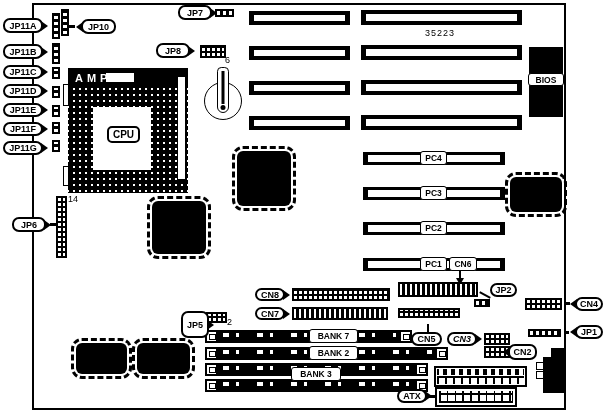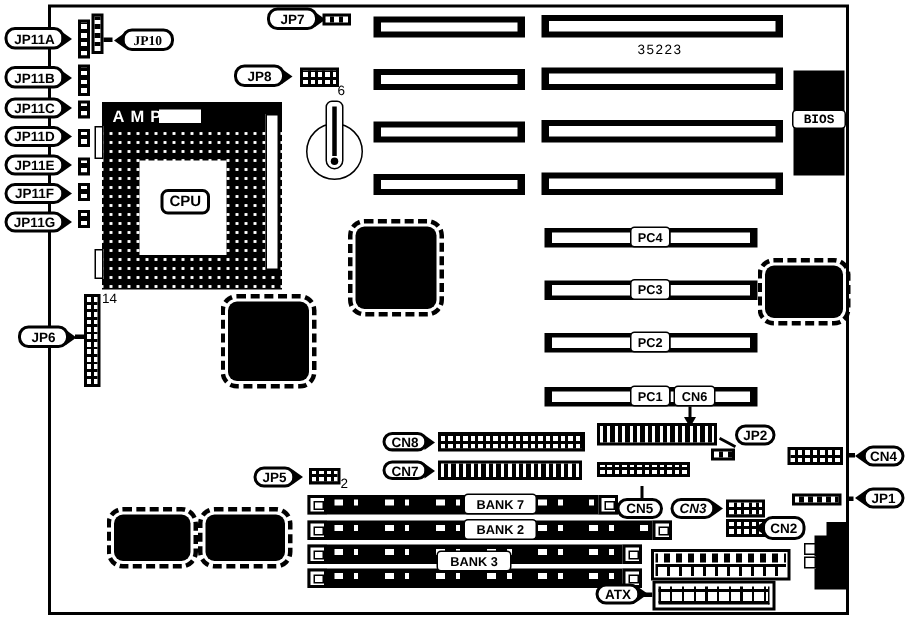--- a/index.html
+++ b/index.html
@@ -115,21 +115,21 @@
   <div class="isaseg" style="left:249px;top:46px;width:101px;height:14px;"></div>
   <div class="isaseg" style="left:361px;top:45px;width:161px;height:15px;"></div>
   <div class="isaseg" style="left:249px;top:81px;width:101px;height:14px;"></div>
   <div class="isaseg" style="left:361px;top:80px;width:161px;height:15px;"></div>
   <div class="isaseg" style="left:249px;top:116px;width:101px;height:14px;"></div>
   <div class="isaseg" style="left:361px;top:115px;width:161px;height:15px;"></div>
 
   <div class="plainnum" style="left:425px;top:28px;letter-spacing:1px;">35223</div>
 
   <div class="blackrect" style="left:529px;top:47px;width:34px;height:70px;"></div>
-  <div class="boxlabel" style="left:528px;top:73px;width:36px;height:13px;font-family:Liberation Mono, monospace;">BIOS</div>
+  <div class="boxlabel" style="left:528px;top:73px;width:36px;height:13px;">BIOS</div>
 
   <div class="socket">
     <div class="socket-topbar">
       <span class="amp-text">AMP</span>
       <span class="amp-white"></span>
     </div>
     <div class="socket-hole"></div>
   </div>
   <div class="whitecell" style="left:63px;top:84px;width:6px;height:22px;"></div>
   <div class="whitecell" style="left:63px;top:166px;width:6px;height:20px;"></div>
@@ -142,21 +142,21 @@
   <div class="cellcol" style="left:52px;top:13px;width:8px;height:26px;"></div>
   <div class="cellcol" style="left:61px;top:9px;width:8px;height:27px;"></div>
   <div class="cellcol" style="left:52px;top:43px;width:8px;height:21px;"></div>
   <div class="cellcol" style="left:52px;top:67px;width:8px;height:12px;"></div>
   <div class="cellcol" style="left:52px;top:86px;width:8px;height:12px;"></div>
   <div class="cellcol" style="left:52px;top:105px;width:8px;height:12px;"></div>
   <div class="cellcol" style="left:52px;top:122px;width:8px;height:12px;"></div>
   <div class="cellcol" style="left:52px;top:140px;width:8px;height:12px;"></div>
 
   <div class="callout ar" style="left:3px;top:18px;width:40px;height:15px;">JP11A</div>
-  <div class="callout al" style="left:81px;top:19px;width:35px;height:15px;font-family:Liberation Serif, serif;">JP10</div>
+  <div class="callout al" style="left:81px;top:19px;width:35px;height:15px;">JP10</div>
   <div class="lead" style="left:69px;top:25px;width:6px;"></div>
   <div class="callout ar" style="left:3px;top:44px;width:40px;height:15px;">JP11B</div>
   <div class="callout ar" style="left:3px;top:65px;width:40px;height:14px;">JP11C</div>
   <div class="callout ar" style="left:3px;top:84px;width:40px;height:14px;">JP11D</div>
   <div class="callout ar" style="left:3px;top:103px;width:40px;height:14px;">JP11E</div>
   <div class="callout ar" style="left:3px;top:122px;width:40px;height:14px;">JP11F</div>
   <div class="callout ar" style="left:3px;top:141px;width:40px;height:14px;">JP11G</div>
 
   <div class="callout ar" style="left:178px;top:5px;width:34px;height:15px;">JP7</div>
   <div class="cellrow" style="left:215px;top:9px;width:19px;height:8px;"></div>
@@ -205,21 +205,21 @@
   <div class="callout al" style="left:575px;top:297px;width:28px;height:14px;">CN4</div>
   <div class="cellrow" style="left:528px;top:329px;width:33px;height:8px;"></div>
   <div class="lead" style="left:564px;top:331px;width:5px;"></div>
   <div class="callout al" style="left:575px;top:325px;width:28px;height:14px;">JP1</div>
   <div class="callout ar" style="left:447px;top:332px;width:30px;height:14px;font-style:italic;">CN3</div>
   <div class="grid" style="left:484px;top:333px;width:26px;height:12px;"></div>
   <div class="grid" style="left:484px;top:346px;width:26px;height:12px;"></div>
   <div class="lead" style="left:511px;top:350px;width:5px;"></div>
   <div class="callout al" style="left:508px;top:344px;width:29px;height:16px;">CN2</div>
 
-  <div class="callout ar" style="left:169px;top:311px;width:28px;height:14px;">JP5</div>
+  <div class="callout ar" style="left:181px;top:311px;width:28px;height:27px;">JP5</div>
   <div class="grid" style="left:206px;top:312px;width:21px;height:11px;"></div>
   <div class="plainnum" style="left:227px;top:317px;">2</div>
 
   <div class="simm" style="left:205px;top:330px;width:207px;height:13px;"></div>
   <div class="cap" style="left:205px;top:330px;height:13px;"></div>
   <div class="cap" style="left:399px;top:330px;height:13px;"></div>
   <div class="simm" style="left:205px;top:347px;width:243px;height:13px;"></div>
   <div class="cap" style="left:205px;top:347px;height:13px;"></div>
   <div class="cap" style="left:435px;top:347px;height:13px;"></div>
   <div class="simm" style="left:205px;top:363px;width:223px;height:13px;"></div>

